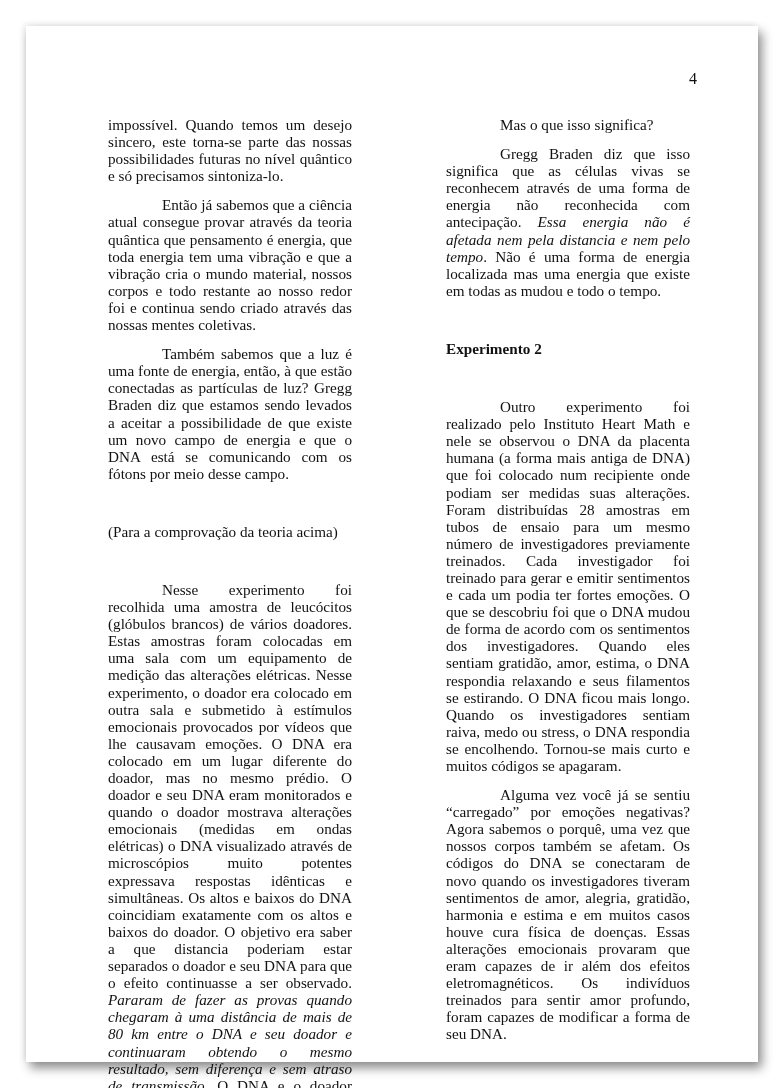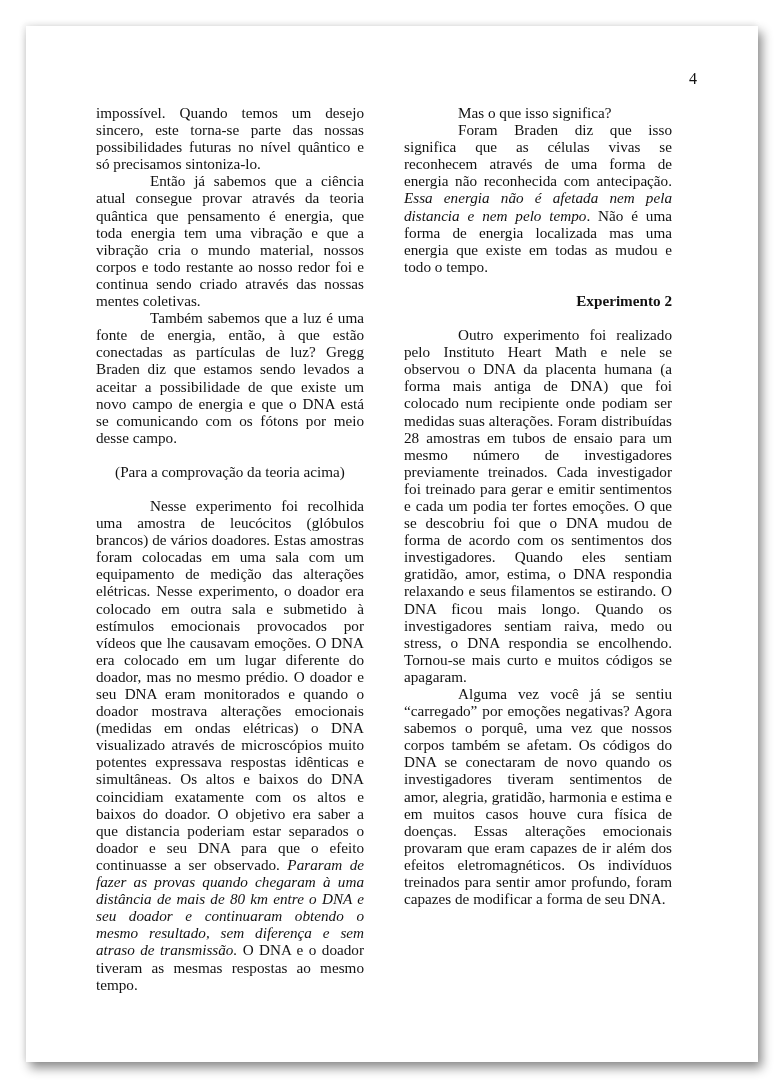--- a/index.html
+++ b/index.html
@@ -31,34 +31,33 @@
     position: absolute;
     top: 78px;
     width: 268px;
     font-family: "Liberation Serif", serif;
     font-size: 15.2px;
     line-height: 17.1px;
     color: #111;
     text-align: justify;
   }
   .col-left { left: 70px; }
-  .col-right { left: 378px; }
+  .col-right { left: 408px; }
   .column p {
-    margin: 0;
+    margin: 12px;
   }
   .indent {
     text-indent: 54px;
   }
   .heading {
-    text-align: right;
+    text-align: left;
     font-weight: bold;
     margin: 0;
   }
   .subheading {
-    text-align: center;
     margin: 0;
   }
   .gap { height: 17px; }
   .bi { font-weight: normal; font-style: italic; }
   .it { font-style: italic; }
   .last-line-justify {
     text-align-last: justify;
   }
 </style>
 </head>
@@ -72,20 +71,20 @@
     <p class="indent">Então já sabemos que a ciência atual consegue provar através da teoria quântica que pensamento é energia, que toda energia tem uma vibração e que a vibração cria o mundo material, nossos corpos e todo restante ao nosso redor foi e continua sendo criado através das nossas mentes coletivas.</p>
     <p class="indent">Também sabemos que a luz é uma fonte de energia, então, à que estão conectadas as partículas de luz? Gregg Braden diz que estamos sendo levados a aceitar a possibilidade de que existe um novo campo de energia e que o DNA está se comunicando com os fótons por meio desse campo.</p>
     <div class="gap"></div>
     <p class="subheading">(Para a comprovação da teoria acima)</p>
     <div class="gap"></div>
     <p class="indent"><span>Nesse experimento foi recolhida uma amostra de leucócitos (glóbulos brancos) de vários doadores. Estas amostras foram colocadas em uma sala com um equipamento de medição das alterações elétricas. Nesse experimento, o doador era colocado em outra sala e submetido à estímulos emocionais provocados por vídeos que lhe causavam emoções. O DNA era colocado em um lugar diferente do doador, mas no mesmo prédio. O doador e seu DNA eram monitorados e quando o doador mostrava alterações emocionais (medidas em ondas elétricas) o DNA visualizado através de microscópios muito potentes expressava respostas idênticas e simultâneas. Os altos e baixos do DNA coincidiam exatamente com os altos e baixos do doador. O objetivo era saber a que distancia poderiam estar separados o doador e seu DNA para que o efeito continuasse a ser observado. </span><span class="bi">Pararam de fazer as provas quando chegaram à uma distância de mais de 80 km entre o DNA e seu doador e continuaram obtendo o mesmo resultado, sem diferença e sem atraso de transmissão.</span><span> O DNA e o doador tiveram as mesmas respostas ao mesmo tempo.</span></p>
   </div>
 
   <div class="column col-right">
     <p class="indent">Mas o que isso significa?</p>
-    <p class="indent"><span>Foram Braden diz que isso significa que as células vivas se reconhecem através de uma forma de energia não reconhecida com antecipação. </span><span class="it">Essa energia não é afetada nem pela distancia e nem pelo tempo</span><span>. Não é uma forma de energia localizada mas uma energia que existe em todas as mudou e todo o tempo.</span></p>
+    <p class="indent"><span>Gregg Braden diz que isso significa que as células vivas se reconhecem através de uma forma de energia não reconhecida com antecipação. </span><span class="it">Essa energia não é afetada nem pela distancia e nem pelo tempo</span><span>. Não é uma forma de energia localizada mas uma energia que existe em todas as mudou e todo o tempo.</span></p>
     <div class="gap"></div>
     <p class="heading">Experimento 2</p>
     <div class="gap"></div>
     <p class="indent">Outro experimento foi realizado pelo Instituto Heart Math e nele se observou o DNA da placenta humana (a forma mais antiga de DNA) que foi colocado num recipiente onde podiam ser medidas suas alterações. Foram distribuídas 28 amostras em tubos de ensaio para um mesmo número de investigadores previamente treinados. Cada investigador foi treinado para gerar e emitir sentimentos e cada um podia ter fortes emoções. O que se descobriu foi que o DNA mudou de forma de acordo com os sentimentos dos investigadores. Quando eles sentiam gratidão, amor, estima, o DNA respondia relaxando e seus filamentos se estirando. O DNA ficou mais longo. Quando os investigadores sentiam raiva, medo ou stress, o DNA respondia se encolhendo. Tornou-se mais curto e muitos códigos se apagaram.</p>
     <p class="indent">Alguma vez você já se sentiu “carregado” por emoções negativas? Agora sabemos o porquê, uma vez que nossos corpos também se afetam. Os códigos do DNA se conectaram de novo quando os investigadores tiveram sentimentos de amor, alegria, gratidão, harmonia e estima e em muitos casos houve cura física de doenças. Essas alterações emocionais provaram que eram capazes de ir além dos efeitos eletromagnéticos. Os indivíduos treinados para sentir amor profundo, foram capazes de modificar a forma de seu DNA.</p>
   </div>
 </div>
 
 </body></html>

